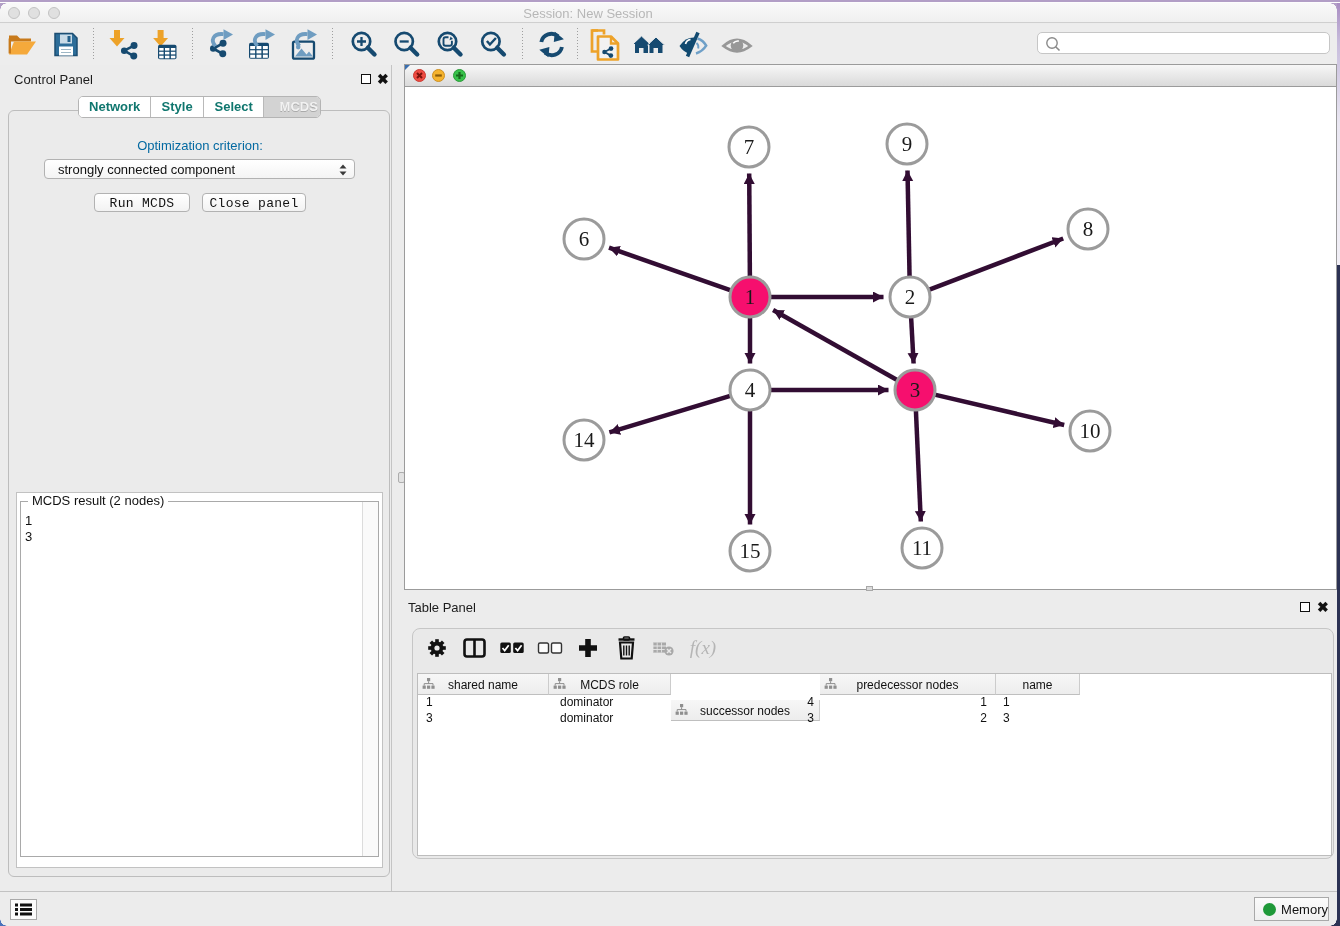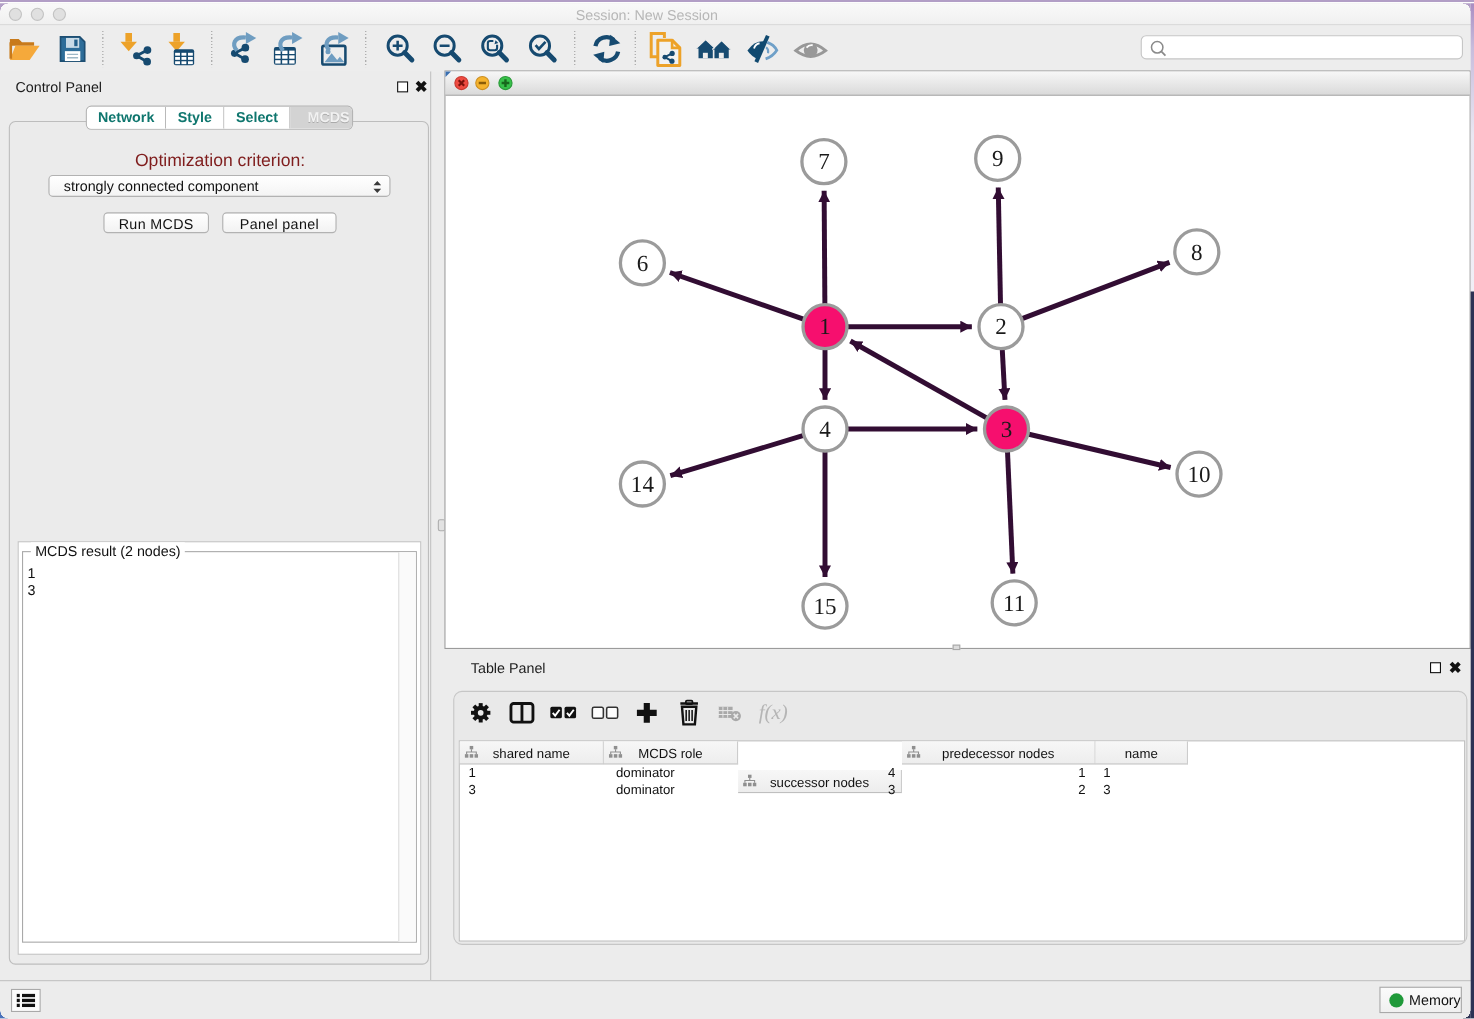--- a/index.html
+++ b/index.html
@@ -18,52 +18,52 @@
 #cpanel { left:0; top:65px; width:392px; height:826px; background:#ececec; border-right:1px solid #c4c4c4; }
 #cp-title { left:14px; top:72px; font-size:13px; color:#1c1c1c; }
 .hdr-float { width:10px; height:10px; border:1.7px solid #101010; background:#fff; }
 .hdr-close { font-size:14px; font-weight:bold; color:#111; line-height:10px; }
 #cp-content { left:8px; top:110px; width:382px; height:767px; border:1px solid #bdbdbd; border-radius:6px; background:#ebebeb; }
 .tabgrp { display:flex; border:1px solid #b4b4b4; border-radius:5px; overflow:hidden; background:#fff; }
 .tabgrp .tab { font-size:13px; font-weight:bold; color:#0f766e; text-align:center; padding-top:2px; height:20px; border-right:1px solid #b9b9b9; background:#fff; }
 .tabgrp .tab:last-child { border-right:none; }
 .tabgrp .tab.sel { background:#d3d3d3; color:#f2f2f2; text-shadow:0 1px 0 #aaa; }
 #cp-tabs { left:78px; top:96px; width:243px; }
-#opt-label { left:9px; top:138px; width:382px; text-align:center; font-size:16px; color:#7f1d1d; }
+#opt-label { left:9px; top:138px; width:382px; text-align:center; font-size:13px; color:#0369a1; }
 #combo { left:44px; top:159px; width:311px; height:20px; background:linear-gradient(#ffffff,#f4f4f4); border:1px solid #b2b2b2; border-radius:4px; font-size:13px; color:#111; padding:2px 0 0 13px; }
-.btn { height:19px; background:linear-gradient(#ffffff,#f2f2f2); border:1px solid #b2b2b2; border-radius:4px; text-align:center; font-size:13px; color:#111; padding-top:2px; letter-spacing:.3px; }
+.btn { height:19px; background:linear-gradient(#ffffff,#f2f2f2); border:1px solid #b2b2b2; border-radius:4px; text-align:center; font-size:13px; color:#111; padding-top:2px; letter-spacing:.3px;font-family:Liberation Mono, monospace; }
 #btn-run { left:94px; top:193px; width:96px; }
 #btn-close { left:202px; top:193px; width:104px; }
 #resultbox { left:16px; top:492px; width:367px; height:376px; background:#fff; border:1px solid #c2c2c2; }
 #fieldset { left:3px; top:8px; width:359px; height:356px; border:1px solid #a9a9a9; }
 #fieldlabel { left:7px; top:-9px; background:#fff; padding:0 4px; font-size:13px; color:#111; }
 .resline { left:4px; font-size:13px; color:#111; }
 #scrolltrack { right:0px; top:0px; width:16px; height:354px; background:#fafafa; border-left:1px solid #dcdcdc; }
 
 #divhandle { left:398px; top:472px; width:7px; height:11px; background:#e2e2e2; border:1px solid #adadad; border-radius:2px; }
 
 #netframe { left:404px; top:64px; width:933px; height:526px; border:1px solid #9b9b9b; background:#fff; }
 #net-titlebar { left:0; top:0; width:931px; height:22px; background:linear-gradient(#f7f7f7,#dadada); border-bottom:1px solid #9b9b9b; }
 .tlight { top:4px; width:13px; height:13px; border-radius:50%; }
 #net-title { left:0; top:4px; width:931px; text-align:center; font-size:13px; font-weight:bold; color:#1a1a1a; }
 #corner-tri { left:0; top:0; width:0; height:0; border-top:5px solid #3a6fb0; border-right:5px solid transparent; }
 #graph { left:0; top:22px; }
 #net-handle { left:461px; top:521px; width:7px; height:5px; background:#dcdcdc; border:1px solid #a8a8a8; }
 
 #tpanel { left:404px; top:592px; width:933px; height:299px; background:#ececec; }
-#tp-title { left:24px; top:8px; font-size:13px; color:#1c1c1c; }
+#tp-title { left:4px; top:8px; font-size:13px; color:#1c1c1c; }
 #tp-group { left:8px; top:36px; width:922px; height:231px; border:1px solid #c6c6c6; border-radius:8px; background:#e9e9e9; }
 #ttable { left:4px; top:44px; width:915px; height:183px; background:#fff; border:1px solid #bdbdbd; }
 .thcell { top:0; height:21px; background:linear-gradient(#f7f7f7,#ededed); border-right:1px solid #cccccc; border-bottom:1px solid #bfbfbf; font-size:12px; color:#111; text-align:center; padding-top:4px; }
 .trow { font-size:12px; color:#111; height:16px; }
 #tp-tabs { left:289px; top:274px; width:357px; }
 
 #statusbar { left:0; top:891px; width:1340px; height:35px; background:#ececec; border-top:1px solid #c2c2c2; }
 #listbtn { left:10px; top:899px; width:27px; height:21px; background:#fcfcfc; border:1px solid #a9a9a9; }
-#membtn { left:1254px; top:897px; width:75px; height:24px; background:linear-gradient(#fbfbfb,#f0f0f0); border:1px solid #a9a9a9; font-size:13px; color:#111; padding:4px 0 0 26px; }
+#membtn { left:1254px; top:897px; width:75px; height:24px; background:linear-gradient(#fbfbfb,#f0f0f0); border:1px solid #a9a9a9; font-size:13px; color:#111; padding:4px 0 0 26px;text-align:right; }
 
 #deskstrip-right-a { left:1337px; top:3px; width:3px; height:262px; background:linear-gradient(#a98dc2 0px, #c7bcdc 40px, #eae7f2 120px, #f1eff6 262px); }
 #deskstrip-right-b { left:1337px; top:265px; width:3px; height:661px; background:#2c3254; }
 #corner-bl { left:0; top:919px; width:7px; height:7px; background:radial-gradient(circle at 7px 0px, #ececec 0 6.5px, #4a72bb 6.8px); }
 #corner-br { left:1330px; top:919px; width:7px; height:7px; background:radial-gradient(circle at 0px 0px, #ececec 0 6.5px, #2c3254 6.8px); }
 #corner-tl { left:0; top:3px; width:7px; height:7px; background:radial-gradient(circle at 7px 7px, transparent 0 6.5px, #b39fc7 6.8px); }
 #corner-tr { left:1330px; top:3px; width:7px; height:7px; background:radial-gradient(circle at 0px 7px, transparent 0 6.5px, #b39fc7 6.8px); }
 </style>
 </head>
 <body>
@@ -218,21 +218,21 @@
   <div class="tab" style="width:73px;">Network</div>
   <div class="tab" style="width:53px;">Style</div>
   <div class="tab" style="width:61px;">Select</div>
   <div class="tab sel" style="width:56px;padding-left:13px;">MCDS</div>
 </div>
 <div class="abs" id="opt-label">Optimization criterion:</div>
 <div class="abs" id="combo">strongly connected component<svg width="12" height="14" viewBox="0 0 12 14" style="position:absolute;right:5px;top:3px;">
       <path d="M2.5,5.5 L6,1.5 L9.5,5.5 z M2.5,8.5 L6,12.5 L9.5,8.5 z" fill="#3a3a3a"></path>
     </svg></div>
 <div class="abs btn" id="btn-run">Run MCDS</div>
-<div class="abs btn" id="btn-close">Panel panel</div>
+<div class="abs btn" id="btn-close">Close panel</div>
 <div class="abs" id="resultbox">
   <div class="abs" id="fieldset">
     <div class="abs" id="fieldlabel">MCDS result (2 nodes)</div>
     <div class="abs resline" style="top:11px;">1</div>
     <div class="abs resline" style="top:27px;">3</div>
     <div class="abs" id="scrolltrack"></div>
   </div>
 </div>
 <div class="abs" id="divhandle"></div>
 

